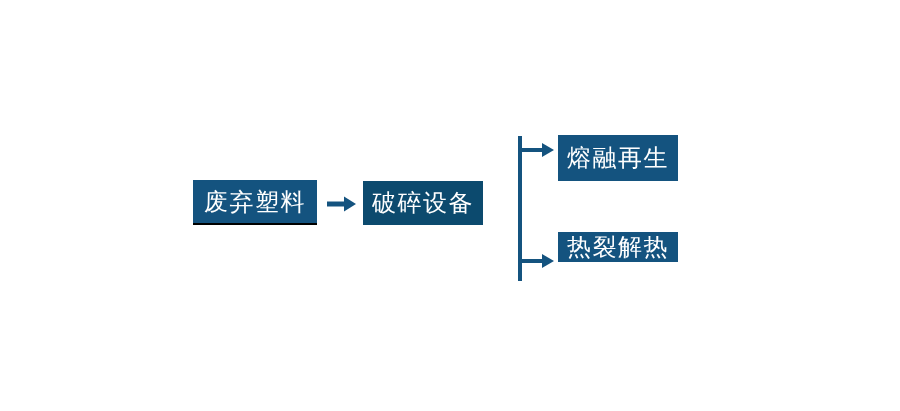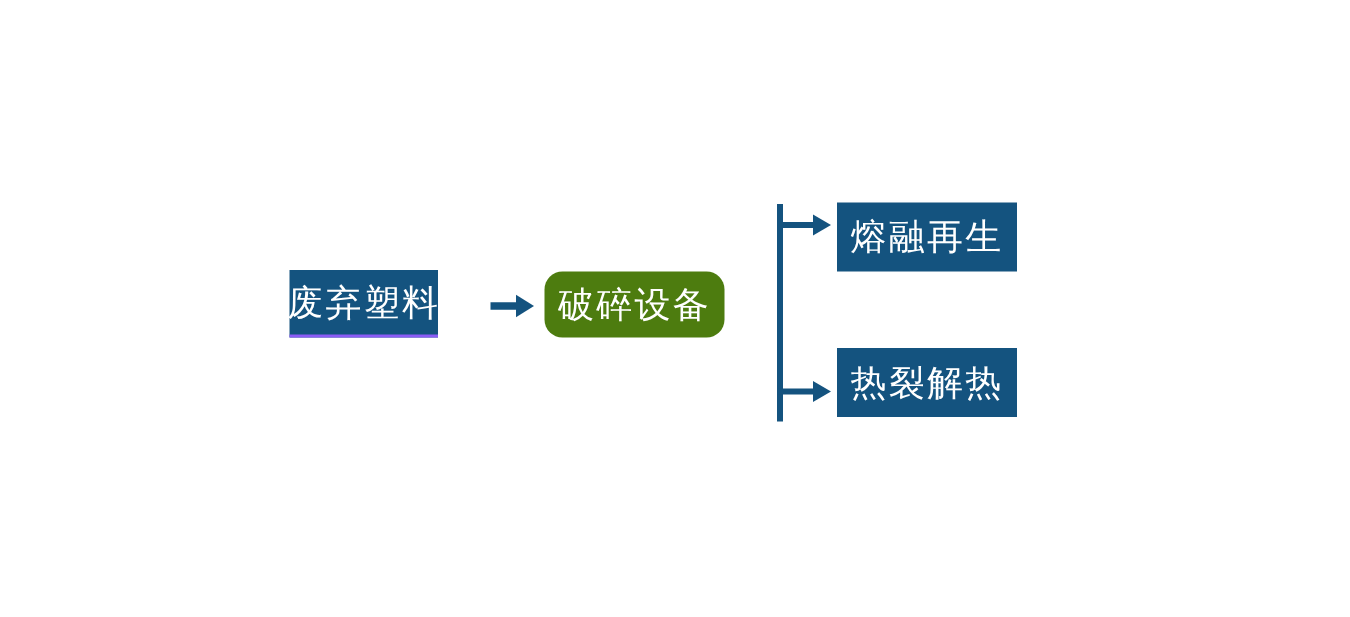--- a/index.html
+++ b/index.html
@@ -29,33 +29,33 @@
     align-items: center;
     justify-content: center;
     color: #ffffff;
     font-size: 24px;
     letter-spacing: 1.5px;
     font-weight: 400;
     white-space: nowrap;
     box-sizing: border-box;
   }
   .node-blue { background: #14537F; }
-  .node-red  { background: #4d7c0f; border-radius: 12px; }
+  .node-red  { background: #0c4a6e; }
   .node-waste {
-    left: 193px; top: 180px; width: 99px; height: 45px;
-    border-bottom: 2px solid #8b5cf6;
+    left: 193px; top: 180px; width: 124px; height: 45px;
+    border-bottom: 2px solid #000000;
   }
   .node-crush {
     left: 363px; top: 181px; width: 120px; height: 44px;
   }
   .node-melt {
     left: 558px; top: 135px; width: 120px; height: 46px;
   }
   .node-pyro {
-    left: 558px; top: 232px; width: 120px; height: 46px;
+    left: 558px; top: 232px; width: 120px; height: 30px;
   }
 </style>
 </head>
 <body>
 
 <div class="canvas">
 
   <svg class="connectors" viewBox="0 0 900 411" xmlns="http://www.w3.org/2000/svg">
 
     <g>

